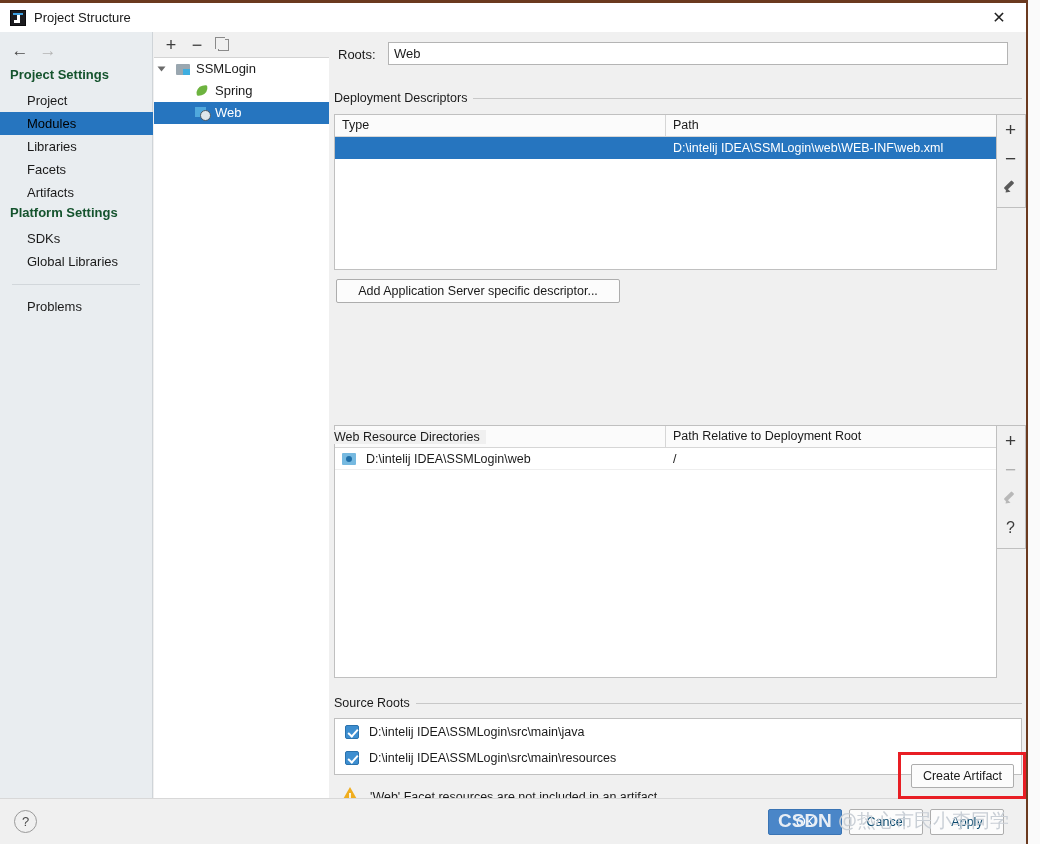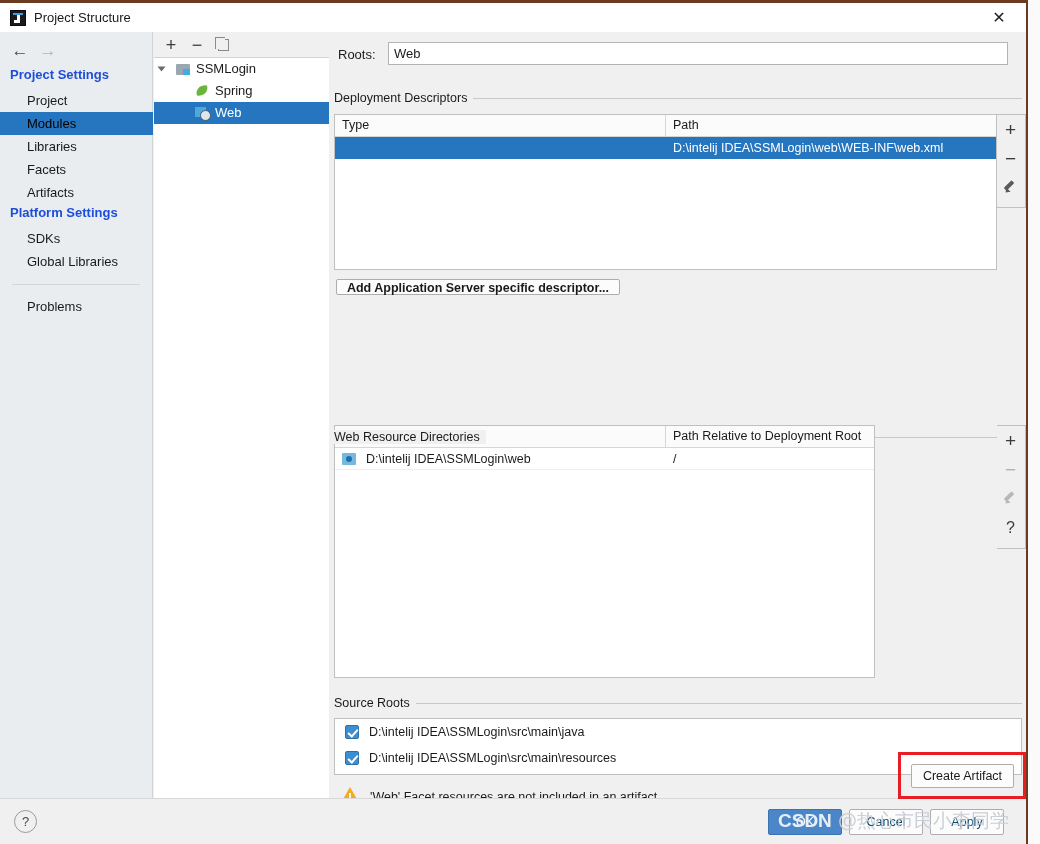--- a/index.html
+++ b/index.html
@@ -78,21 +78,21 @@
   .nav-arrow {
     position: absolute; top: 0; width: 24px; height: 22px;
     font-size: 17px; line-height: 22px; text-align: center;
     color: #5a5a5a; cursor: pointer;
   }
   .nav-arrow.back { left: 0; color: #4a4a4a; }
   .nav-arrow.fwd  { left: 28px; color: #b4b4b4; }
 
   .side-group {
     position: absolute; left: 10px; font-weight: bold; font-size: 13px;
-    color: #1d4ed8;
+    color: #14532d;
   }
   .side-item {
     position: absolute; left: 0; width: 153px; height: 23px;
     padding-left: 27px; line-height: 23px; font-size: 13px;
     color: #1a1a1a; cursor: pointer; white-space: nowrap;
   }
   .side-item.selected {
     background: #2675bf; color: #000000;
   }
   .side-sep {
@@ -443,26 +443,26 @@
     </div>
 
     <div class="sidebtns" style="left:667px; top:82px; height:94px;">
       <div class="sb sb-plus">+</div>
       <div class="sb sb-minus">−</div>
       <div class="sb">
         <span class="pencil"></span>
       </div>
     </div>
 
-    <button class="btn" style="left:6px; top:247px; width:284px; height:16px;font-weight:bold;">Add Application Server specific descriptor...</button>
+    <button class="btn" style="left:6px; top:247px; width:284px; height:24px;">Add Application Server specific descriptor...</button>
 
     <div class="section-title" style="left:4px; top:398px;">Web Resource Directories</div>
     <div class="section-rule" style="left:158px; top:405px; width:534px;"></div>
 
-    <div class="tbl" style="left:4px; top:393px; top:393px; width:541px; height:253px;">
+    <div class="tbl" style="left:4px; top:393px; top:393px; width:663px; height:253px;">
       <div class="tbl-head">
         <div class="th" style="left:0;">Web Resource Directory</div>
         <div class="col-div" style="left:330px;"></div>
         <div class="th" style="left:331px;">Path Relative to Deployment Root</div>
       </div>
       <div class="tbl-row" style="border-bottom:1px solid #eeeeee;">
         <span class="ic-webdir" style="left:7px; top:5px;"></span>
         <div class="cell" style="left:24px; width:306px;">D:\intelij IDEA\SSMLogin\web</div>
         <div class="cell" style="left:331px;">/</div>
       </div>

